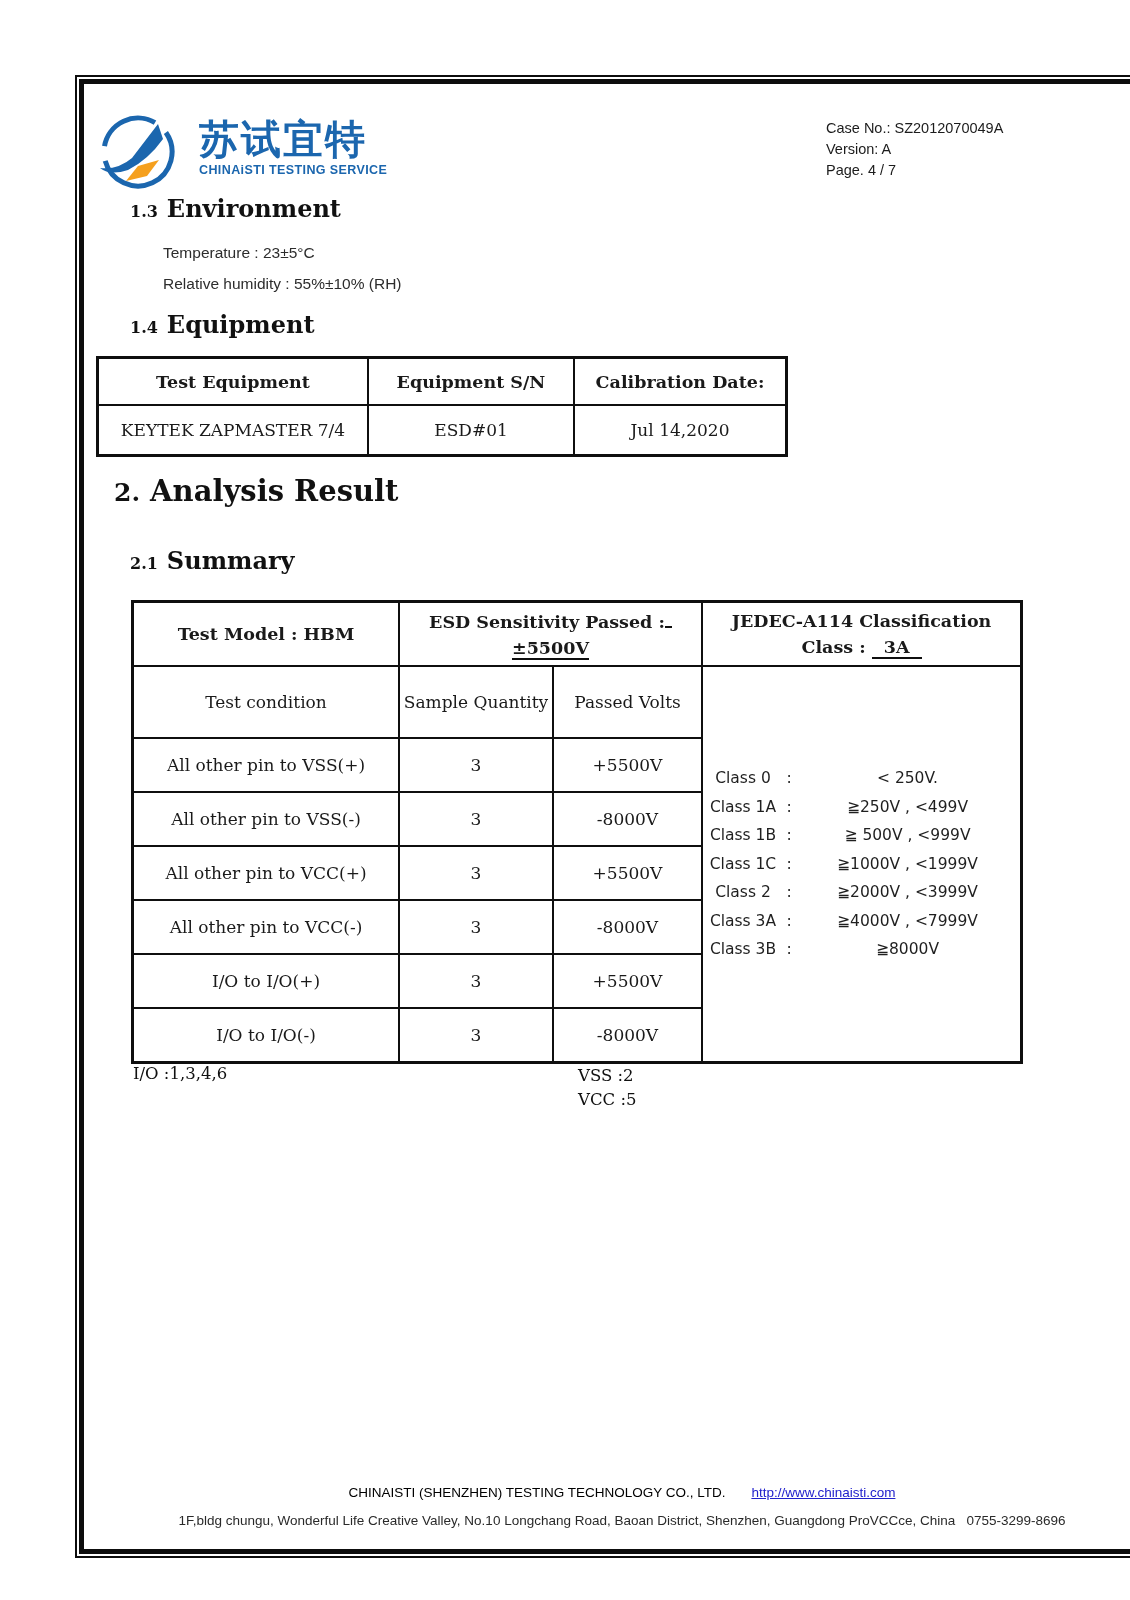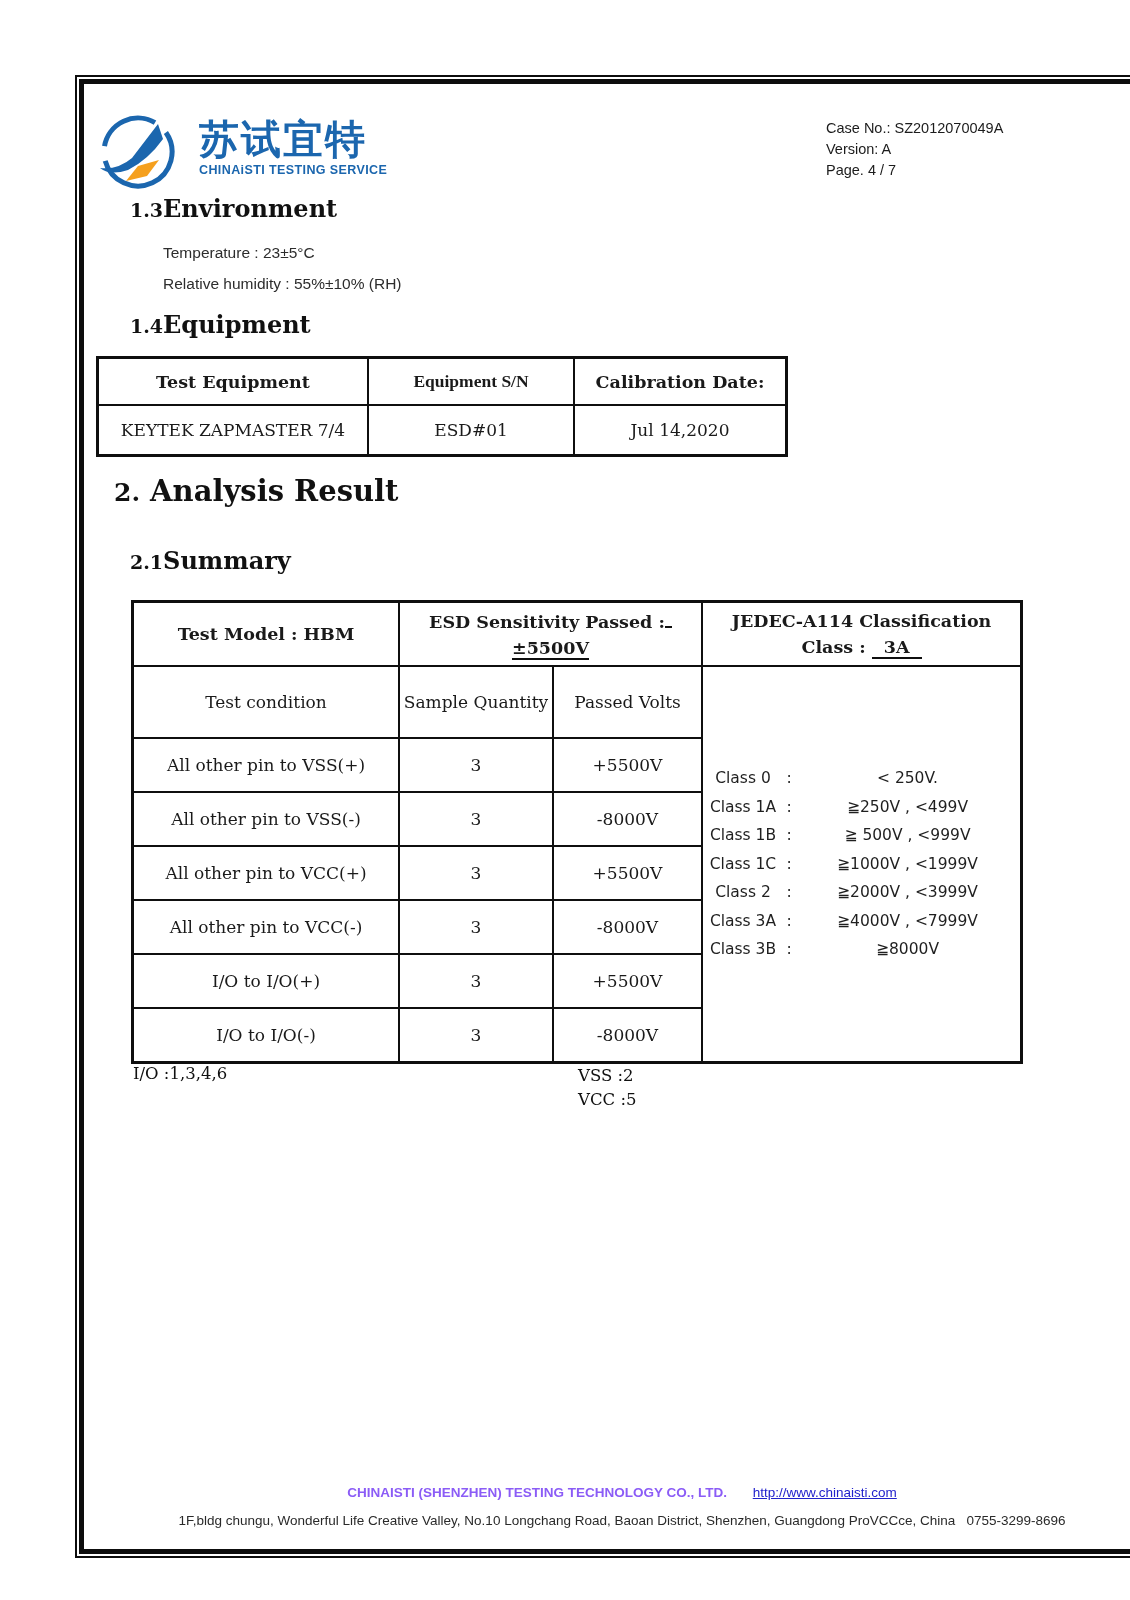--- a/index.html
+++ b/index.html
@@ -28,42 +28,42 @@
   .logo-en {
     color:#1b66ae; font-weight:bold; font-size:12.5px; letter-spacing:0.4px;
     margin-top:3px;
   }
 
   
   .case-info { left:742px; top:34px; font-size:14.5px; line-height:21px; color:#1c1c1c; }
 
   
   .heading { font-family:"DejaVu Serif", serif; font-weight:bold; color:#111; white-space:nowrap; }
-  .heading .h-num { font-size:19px; }
+  .heading .h-num { font-size:16px; margin-right:9px; }
   .heading .h-title { font-size:24px; }
   .h-env { left:46px; top:110px; }
   .h-equip { left:46px; top:226px; }
   .h-analysis { left:30px; top:390px; }
   .h-analysis .h-num { font-size:25px; margin-right:10px; }
   .h-analysis .h-title { font-size:29px; }
   .h-summary { left:46px; top:462px; }
 
   .env-lines { left:79px; top:153px; font-size:15.5px; color:#2d2d2d; line-height:31px; }
 
   
   .equip-table-wrap { left:12px; top:272px; }
   table.doc { border-collapse:collapse; font-family:"DejaVu Serif", serif; }
   table.equip { border:3px solid #0f0f0f; }
   table.equip td {
     border:2px solid #0f0f0f; text-align:center; vertical-align:middle;
     font-size:17px; padding:0 4px;
   }
   table.equip tr.hdr td { font-weight:bold; font-size:17.5px; height:45px; }
   table.equip tr.data td { height:48px; }
-  .equip-c1 { width:260px; } .equip-c2 { width:196px;font-family:Liberation Serif, serif; } .equip-c3 { width:202px; }
+  .equip-c1 { width:260px; } .equip-c2 { width:196px; } .equip-c3 { width:202px; }
 
   
   .summary-table-wrap { left:47px; top:516px; }
   table.summary { border:3px solid #0f0f0f; }
   table.summary td {
     border:2px solid #0f0f0f; text-align:center; vertical-align:middle;
     font-size:17px; padding:0 3px;
   }
   .sum-c1 { width:258px; } .sum-c2 { width:146px; } .sum-c3 { width:141px; } .sum-c4 { width:311px; }
   tr.sum-hdr1 td { height:62px; font-weight:bold; font-size:17.5px; line-height:26px; }
@@ -83,21 +83,21 @@
   .cls-colon { width:18px; text-align:center; }
   .cls-spec { flex:1; }
 
   
   .note { font-family:"DejaVu Serif", serif; font-size:16.5px; color:#111; }
   .note-io { left:49px; top:980px; }
   .note-power { left:494px; top:980px; line-height:24px; }
 
   
   .footer-1 { left:0; top:1401px; width:100%; text-align:center; font-size:13.5px; }
-  .footer-company { font-weight:bold; color:#8b5cf6; }
+  .footer-company { font-weight:normal; color:#000000; }
   .footer-link { color:#2222cc; text-decoration:underline; margin-left:22px; cursor:pointer; }
   .footer-2 { left:0; top:1429px; width:100%; text-align:center; font-size:13.5px; color:#2a2a2a; }
 </style>
 </head>
 <body>
 
 <div class="frame">
   <div class="frame-inner">
 
     <div class="abs logo-wrap">

